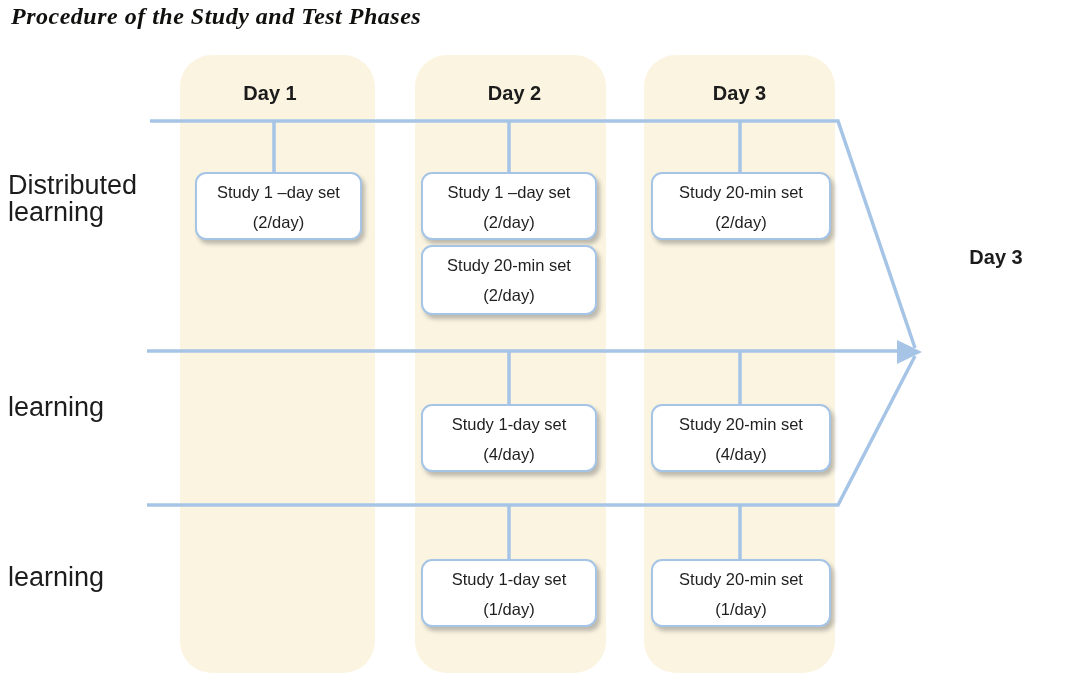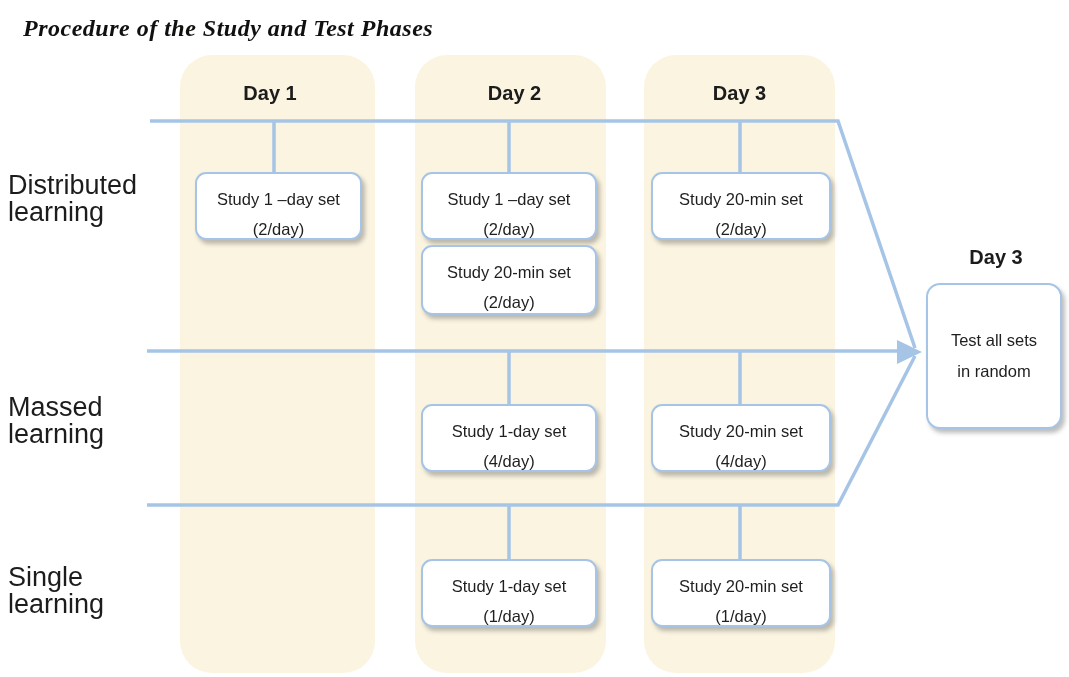--- a/index.html
+++ b/index.html
@@ -12,21 +12,21 @@
     position: relative;
     width: 1069px;
     height: 677px;
     background: #ffffff;
     overflow: hidden;
   }
   .fig-title {
     position: absolute;
     left: 8px;
     top: 0px;
-    margin: 15px;
+    margin: 3px;
     font-family: "Liberation Serif", serif;
     font-style: italic;
     font-weight: 600;
     font-size: 24px;
     color: #10100f;
     letter-spacing: 0.5px;
     white-space: nowrap;
   }
   .band {
     position: absolute;
@@ -69,21 +69,21 @@
   .node {
     position: absolute;
     background: #ffffff;
     border: 2.5px solid #a6c5e6;
     border-radius: 11px;
     box-shadow: 3px 4px 4px rgba(110,110,110,0.45);
     text-align: center;
     color: #1f1f1f;
     font-size: 16.5px;
     line-height: 30px;
-    padding-top: 10px;
+    padding-top: 3px;
     box-sizing: border-box;
   }
   .node .nl { white-space: nowrap; }
   .row-label {
     position: absolute;
     left: 8px;
     width: 165px;
     font-size: 27px;
     line-height: 27px;
     color: #1c1c1c;
@@ -156,25 +156,23 @@
     <line x1="740" y1="505" x2="740" y2="561"></line>
 
     <polygon points="922,352 897,340 897,364"></polygon>
   </svg>
 
   <div class="row-label r1">
     <div>Distributed</div>
     <div>learning</div>
   </div>
   <div class="row-label r2">
-    <div>Massed</div>
     <div>learning</div>
   </div>
   <div class="row-label r3">
-    <div>Single</div>
     <div>learning</div>
   </div>
 
   <div class="node" style="left:195px; top:172px; width:167px; height:68px;">
     <div class="nl">Study 1 –day set</div>
     <div class="nl">(2/day)</div>
   </div>
   <div class="node" style="left:421px; top:172px; width:176px; height:68px;">
     <div class="nl">Study 1 –day set</div>
     <div class="nl">(2/day)</div>
@@ -200,18 +198,14 @@
   <div class="node" style="left:421px; top:559px; width:176px; height:68px;">
     <div class="nl">Study 1-day set</div>
     <div class="nl">(1/day)</div>
   </div>
   <div class="node" style="left:651px; top:559px; width:180px; height:68px;">
     <div class="nl">Study 20-min set</div>
     <div class="nl">(1/day)</div>
   </div>
 
   <div class="test-heading">Day 3</div>
-  <div class="test-node">
-    <div class="nl">Test all sets</div>
-    <div class="nl">in random</div>
-  </div>
 
 </div>
 
 </body></html>

